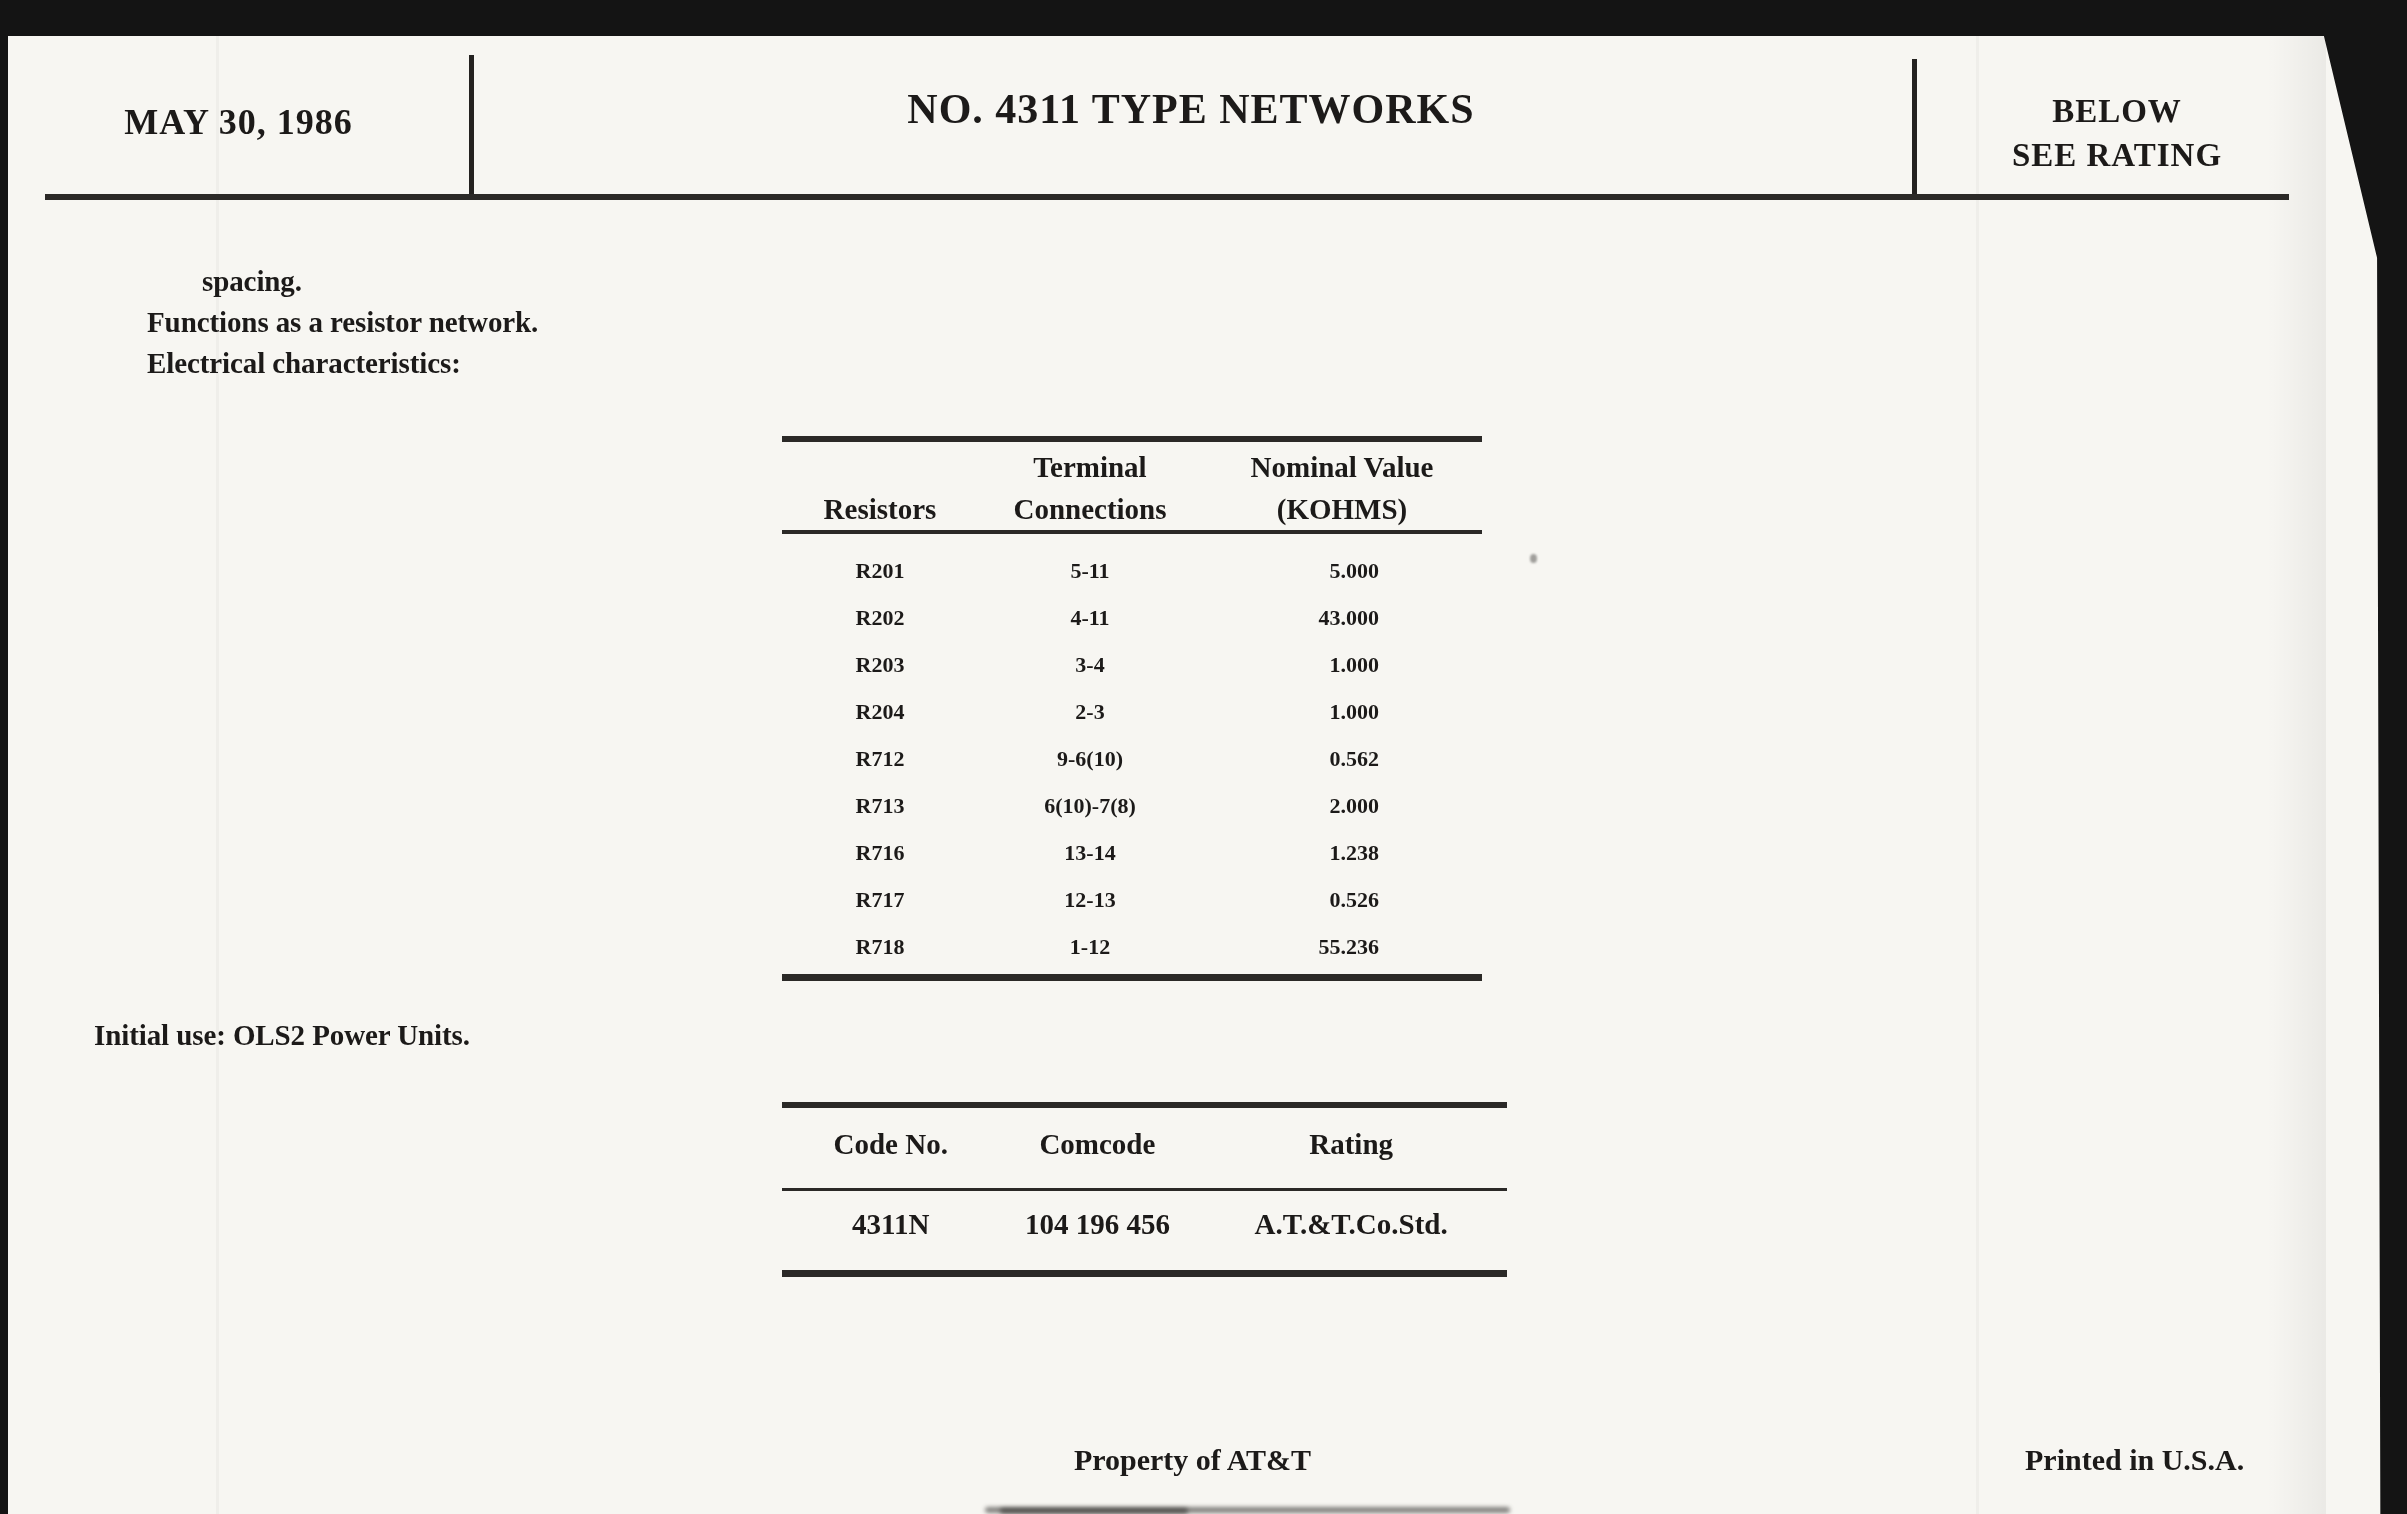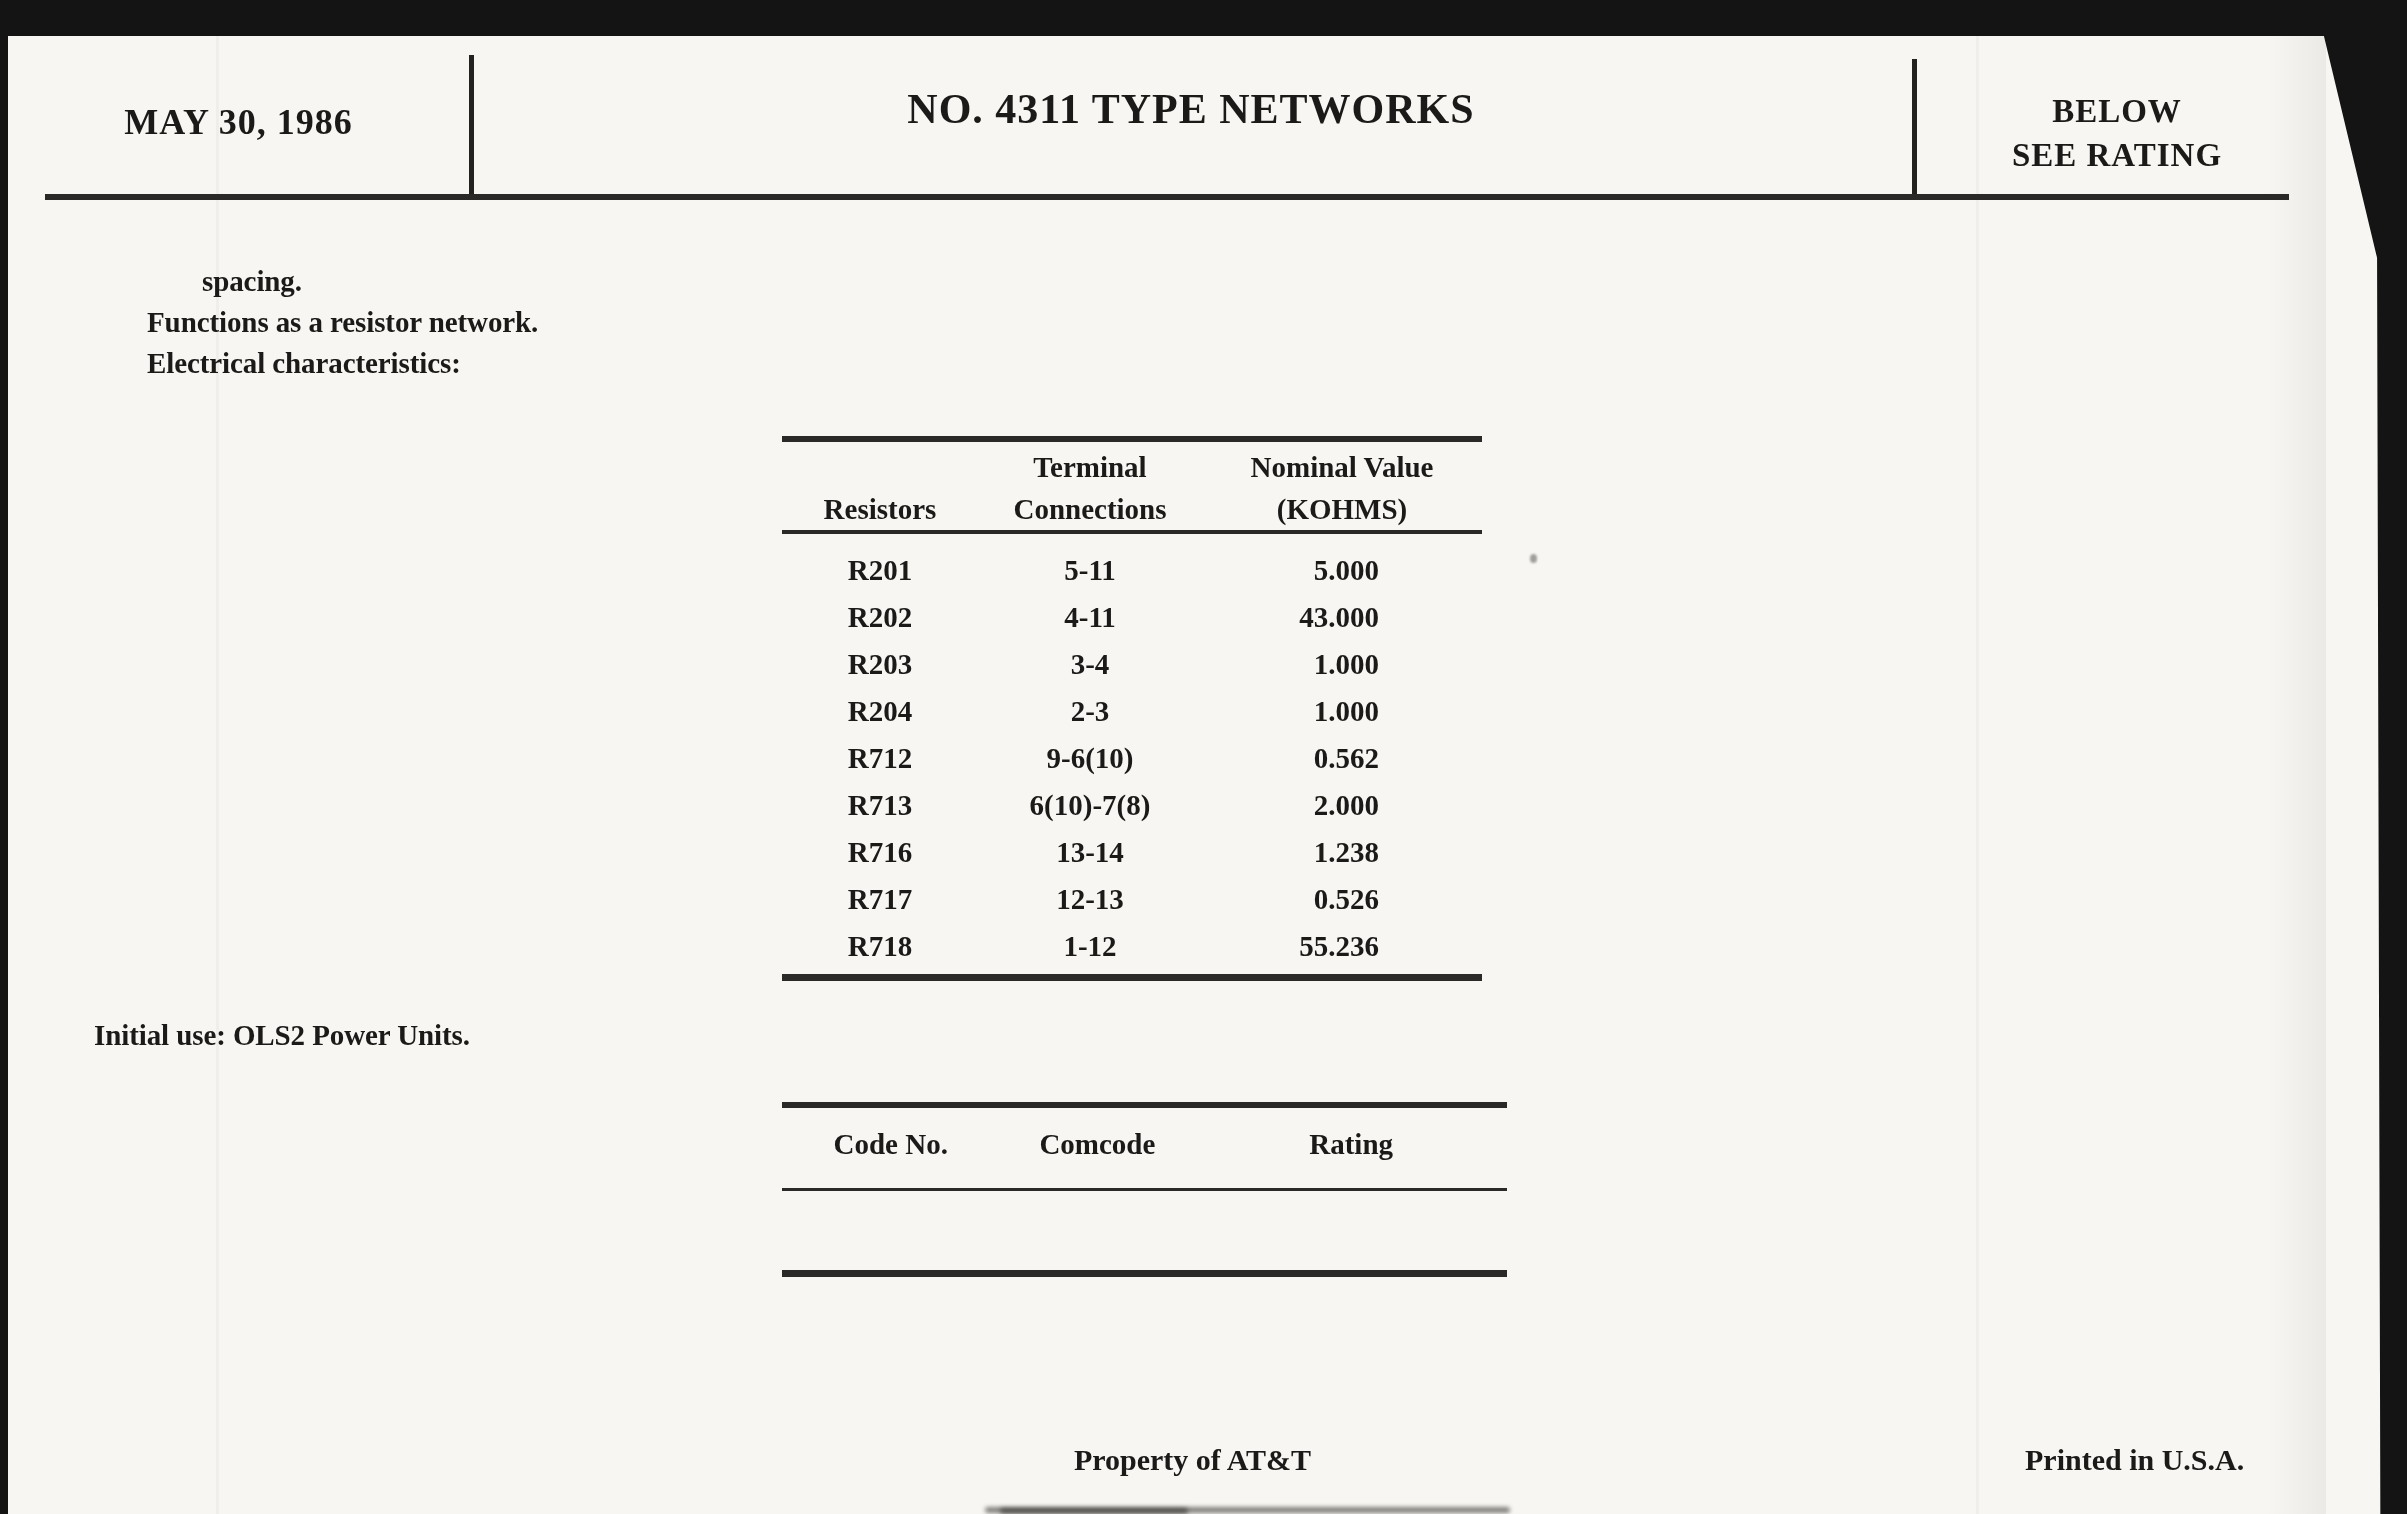--- a/index.html
+++ b/index.html
@@ -34,21 +34,21 @@
 
   
   #t1{left:782px;top:436px;width:700px;height:546px;}
   #t1 .toprule{left:0;top:0;width:700px;height:6px;}
   #t1 .headrule{left:0;top:94px;width:700px;height:4px;}
   #t1 .botrule{left:0;top:538px;width:700px;height:7px;}
   .t1-grid{display:grid;grid-template-columns:28% 32% 40%;width:700px;}
   #t1 .head{left:0;top:10px;line-height:42px;font-size:29px;}
   #t1 .head .cell{text-align:center;}
   #t1 .rows{left:0;top:111px;}
-  #t1 .row{line-height:47px;font-size:29px;}
+  #t1 .row{line-height:47px;font-size:22px;}
   #t1 .row .c1,#t1 .row .c2{text-align:center;}
   #t1 .row .c3{text-align:right;padding-right:103px;}
 
   
   #t2{left:782px;top:1102px;width:725px;height:130px;}
   #t2 .toprule{left:0;top:0;width:725px;height:6px;}
   #t2 .midrule{left:0;top:86px;width:725px;height:3px;}
   #t2 .botrule{left:0;top:168px;width:725px;height:7px;}
   .t2-grid{display:grid;grid-template-columns:30% 27% 43%;width:725px;font-size:29px;line-height:40px;}
   #t2 .cell{text-align:center;}
@@ -156,20 +156,25 @@
   <div class="abs bodytext nowrap" style="left:94px;top:1019px;">Initial use: OLS2 Power Units.</div>
 
   <div class="abs" id="t2">
     <div class="abs rule toprule"></div>
     <div class="abs head t2-grid">
       <div class="cell">Code No.</div>
       <div class="cell">Comcode</div>
       <div class="cell">Rating</div>
     </div>
     <div class="abs rule midrule"></div>
+    <div class="abs data t2-grid">
+      <div class="cell">4311N</div>
+      <div class="cell">104 196 456</div>
+      <div class="cell">A.T.&amp;T.Co.Std.</div>
+    </div>
     <div class="abs rule botrule"></div>
   </div>
 
   <div class="abs footer ctr nowrap" style="left:945px;top:1443px;width:495px;">Property of AT&amp;T</div>
   <div class="abs footer nowrap" style="left:2025px;top:1443px;">Printed in U.S.A.</div>
 
   <div class="abs bar" style="left:0;top:0;width:2408px;height:36px;"></div>
   <div class="abs bar" style="left:0;top:36px;width:8px;height:1479px;"></div>
   <div class="abs bar" style="left:2317px;top:36px;width:91px;height:1479px;clip-path:polygon(7.6% 0, 100% 0, 100% 100%, 69.6% 100%, 66% 15%, 7.6% 0);"></div>
 

